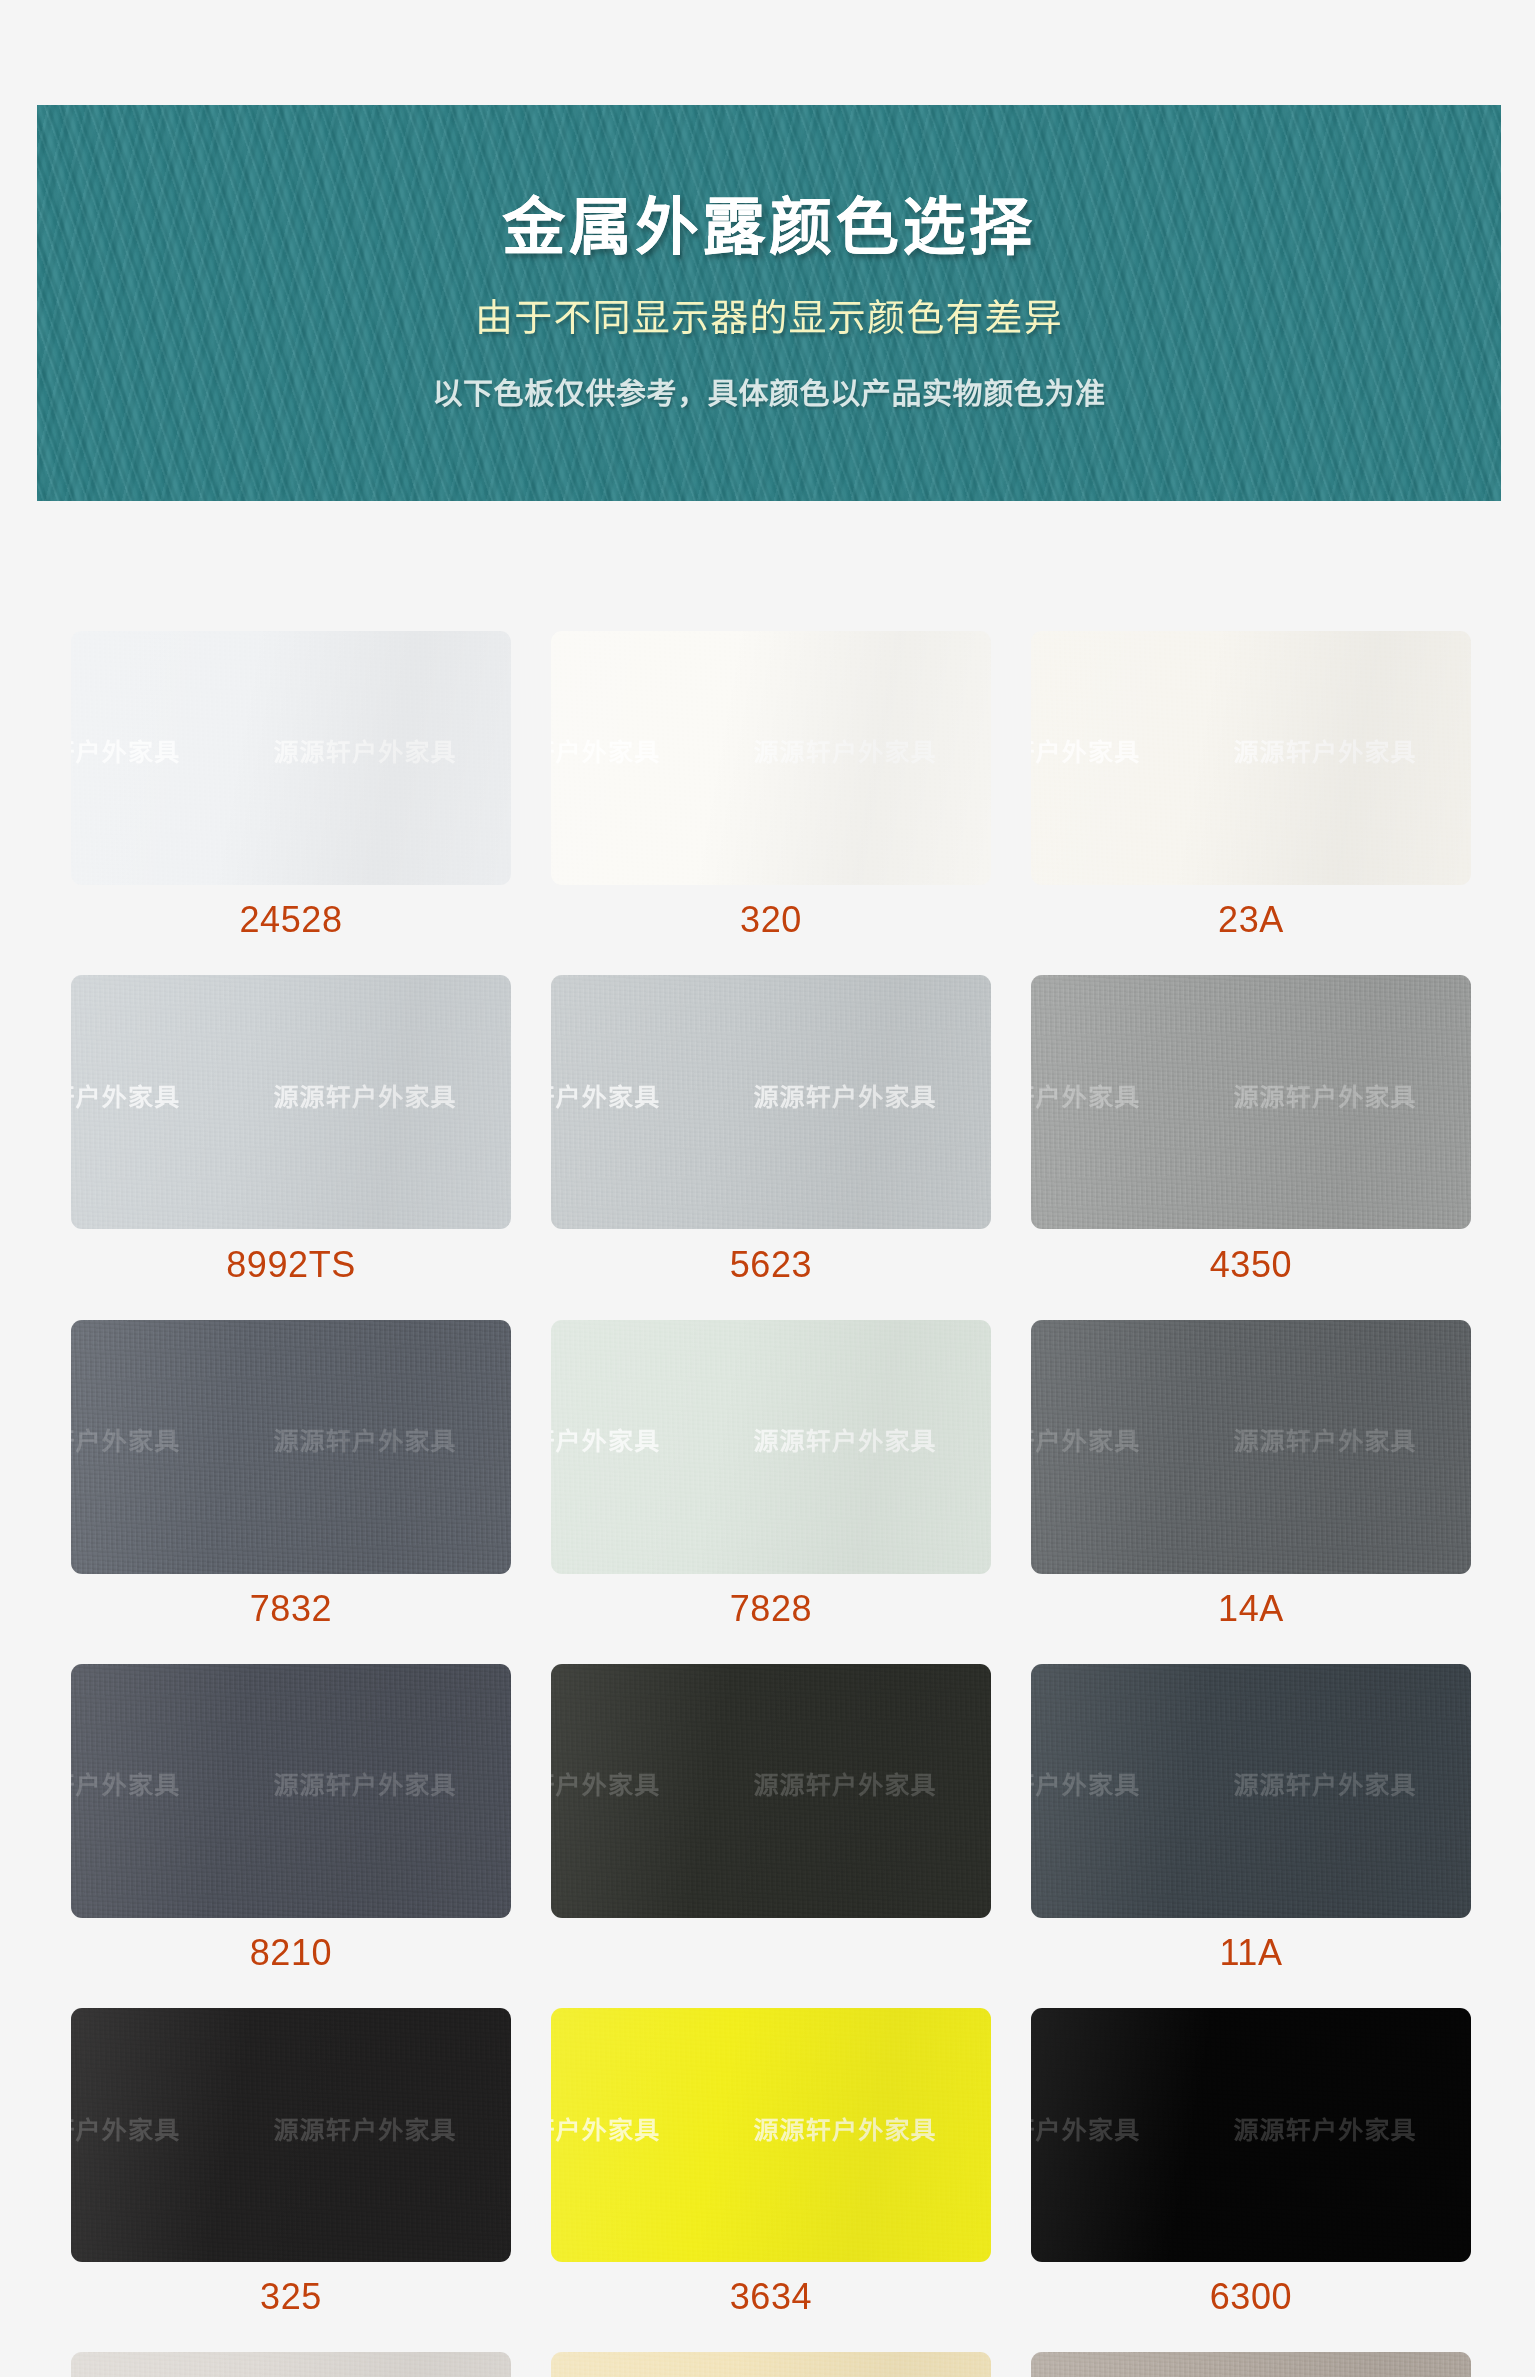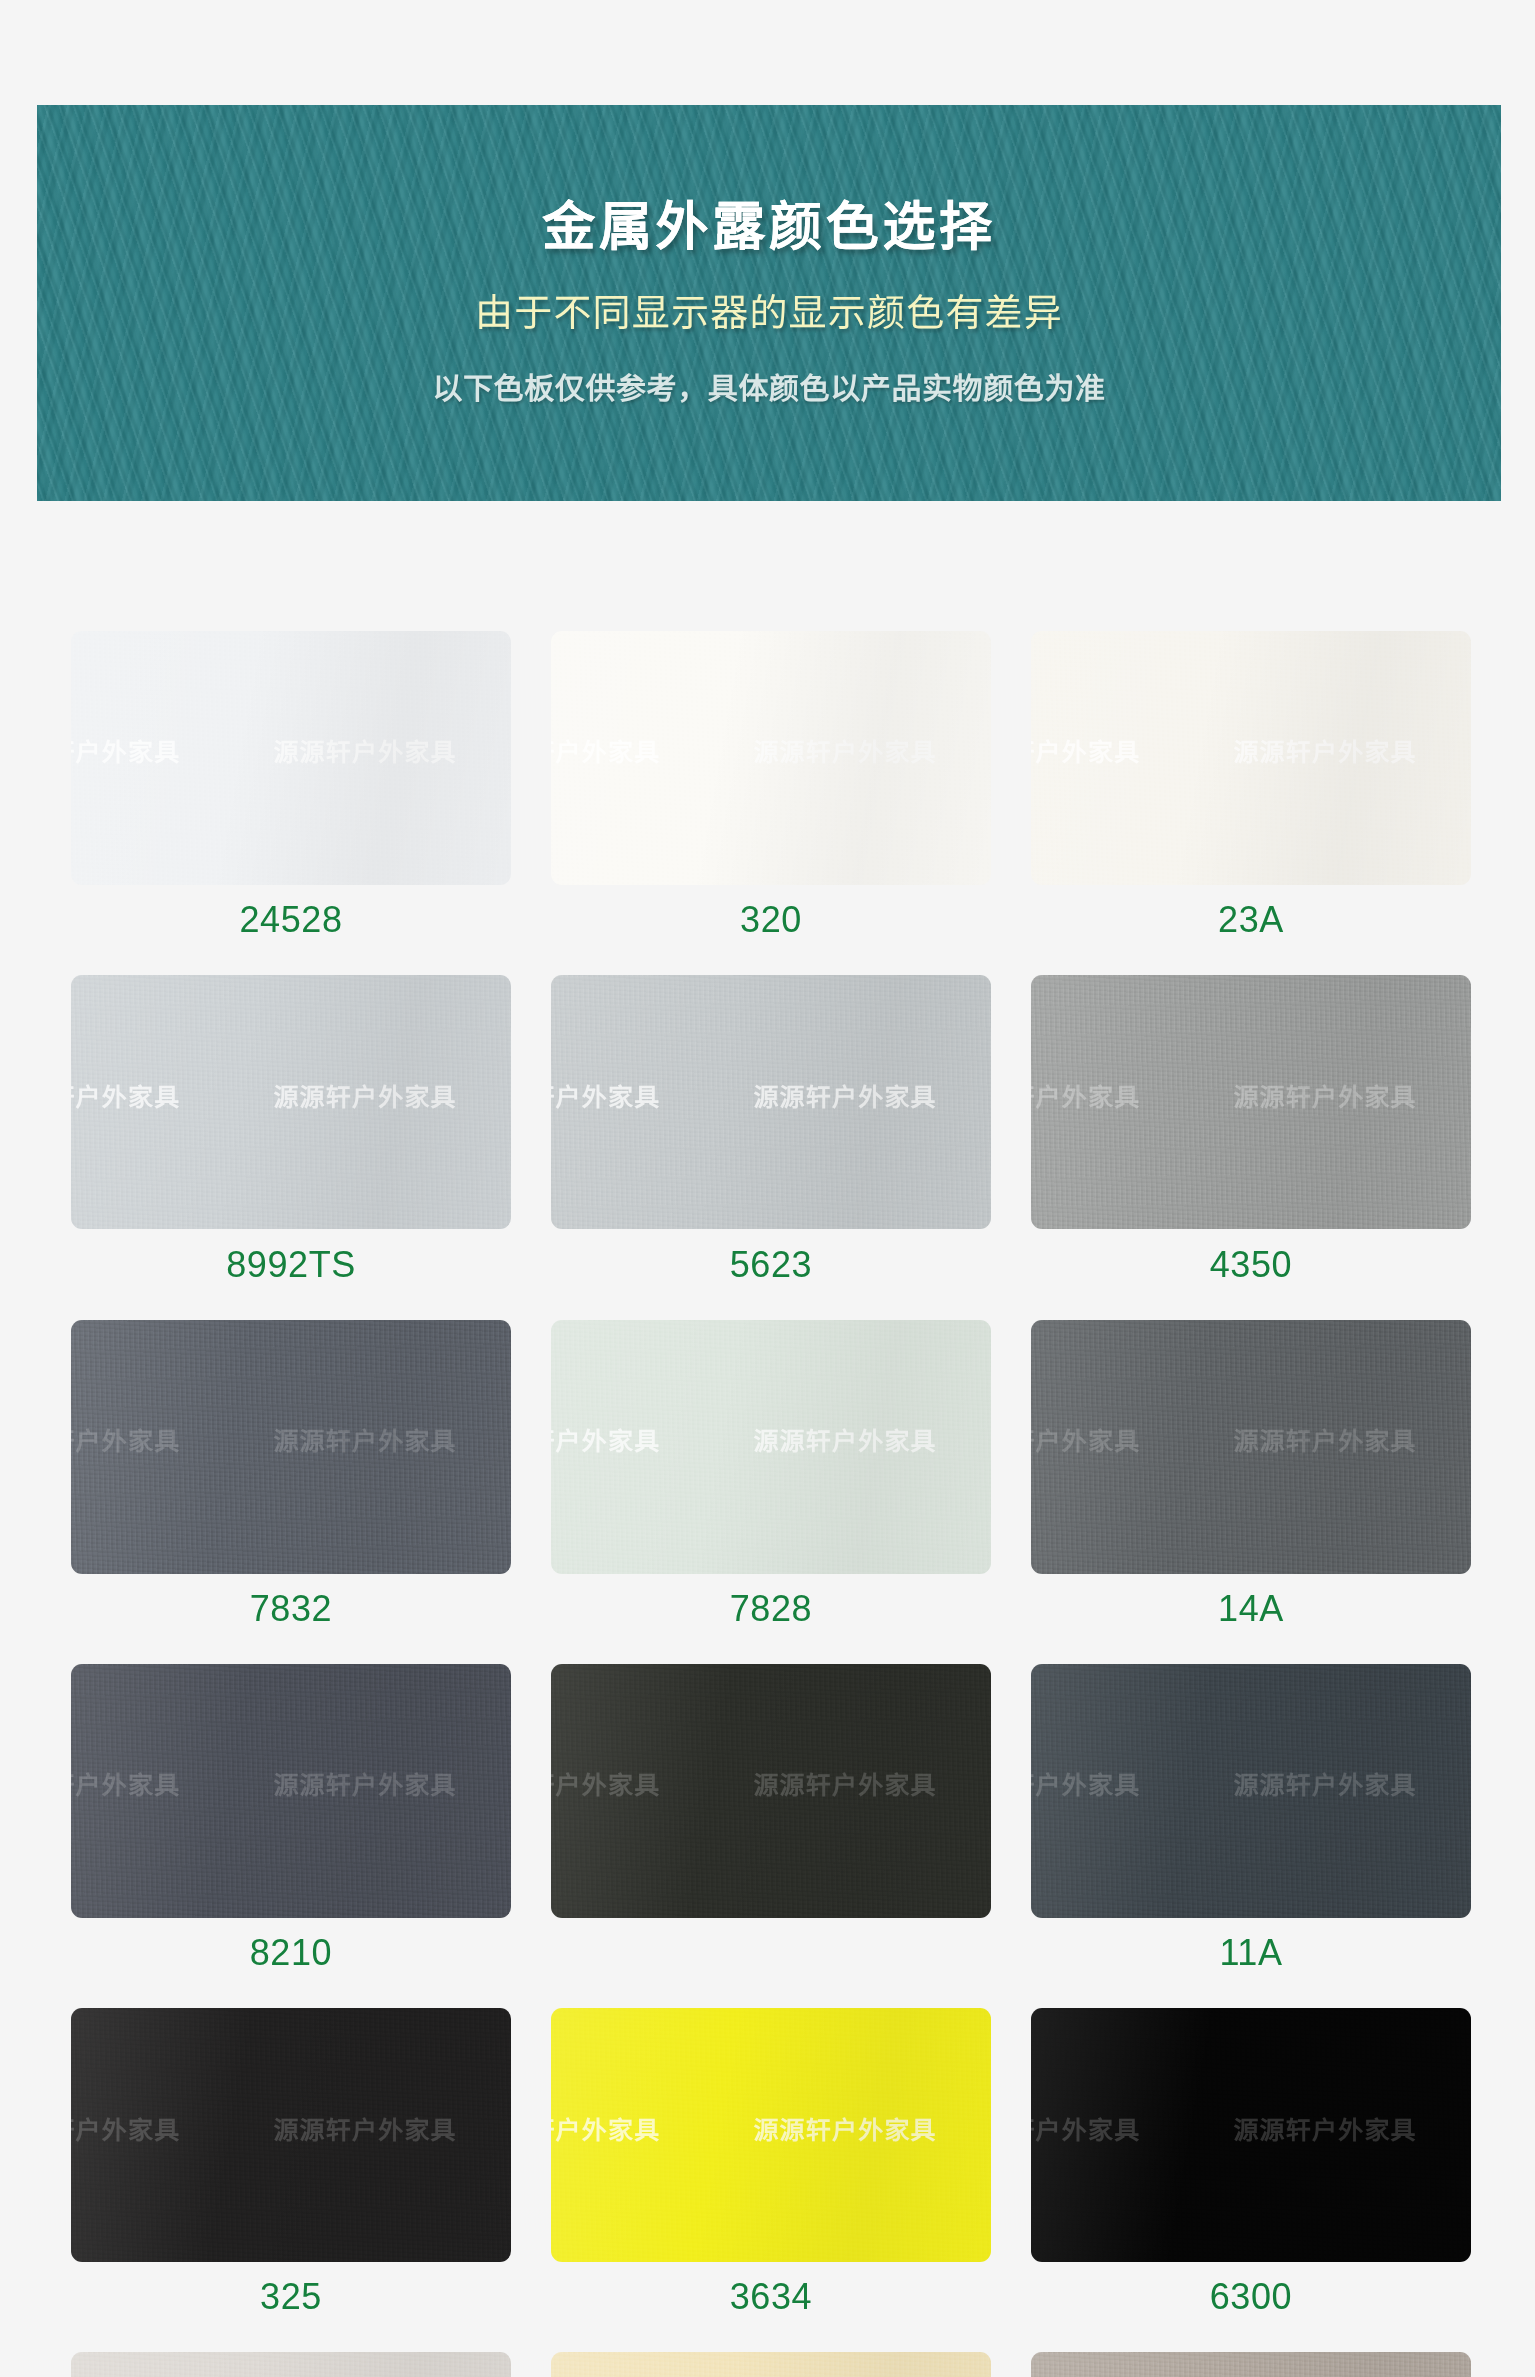--- a/index.html
+++ b/index.html
@@ -81,21 +81,21 @@
     z-index: 3;
     height: 100%;
     display: flex;
     flex-direction: column;
     align-items: center;
     justify-content: center;
   }
 
   .banner-title {
     color: #ffffff;
-    font-size: 53px;
+    font-size: 63px;
     font-weight: bold;
     letter-spacing: 3.7px;
     line-height: 1.05;
     margin: 0 0 36px 0;
     text-shadow:
        0 0 0.6px rgba(255,255,255,.9),
        3.1px 4.3px 5.6px rgba(0,0,0,.28);
     white-space: nowrap;
   }
   .banner-sub {
@@ -198,21 +198,21 @@
     color: rgba(255,255,255,.30);
   }
   .chip-wm.dark { color: rgba(255,255,255,.18); }
   .chip-wm.onlight { color: rgba(255,255,255,.72); }
 
   .chip-label {
     margin-top: 17.3px;
     text-align: center;
     font-size: 36px;
     font-weight: 400;
-    color: #15803d;
+    color: #c2410c;
     letter-spacing: 0.6px;
     line-height: 1;
   }
 </style>
 </head>
 <body>
 
 <div class="page" style="background: rgb(245, 245, 245);">
 
   <div class="banner" style="background-color: rgb(45, 129, 135);">

